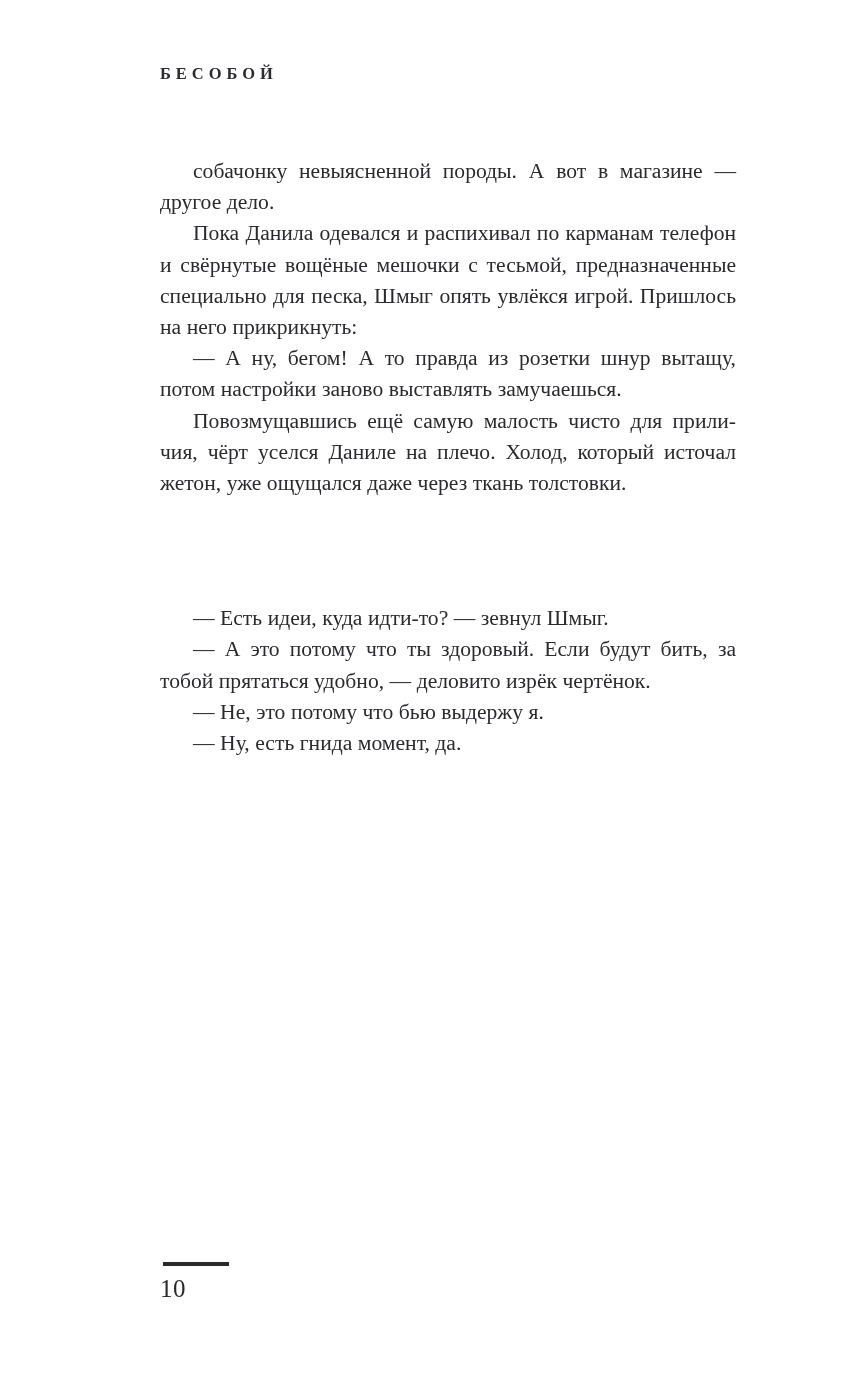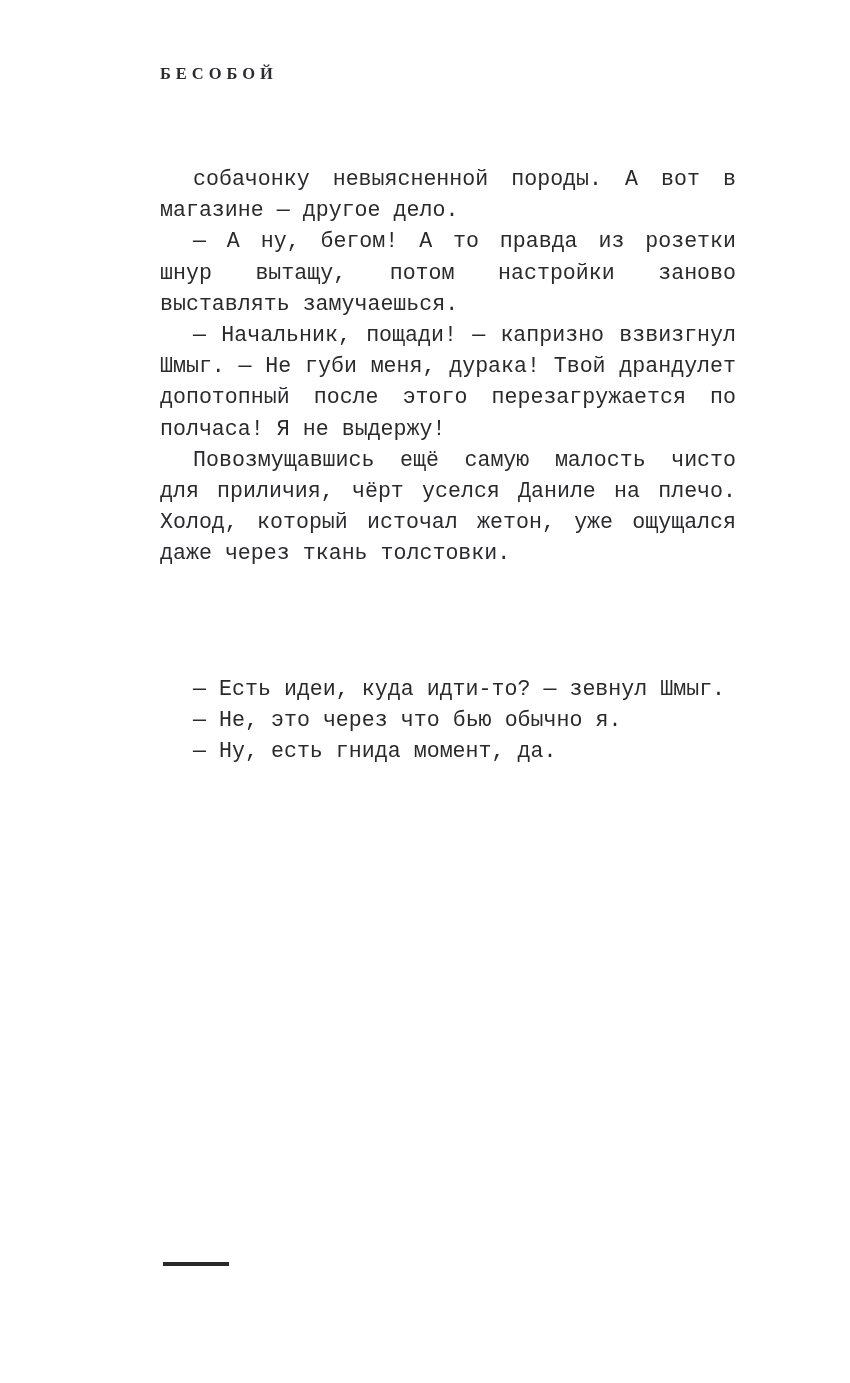--- a/index.html
+++ b/index.html
@@ -36,23 +36,22 @@
     color: #2b2b30;
     text-transform: uppercase;
     white-space: nowrap;
     line-height: 1;
   }
 
   
   .text-block {
     position: absolute;
     left: 160px;
-    top: 164px;
+    top: 156px;
     width: 576px;
-    font-family: Liberation Mono, monospace;
   }
 
   .para {
     margin: 0;
     font-size: 21.6px;
     line-height: 31.2px;
     text-align: justify;
     text-justify: inter-word;
     text-indent: 33px;
     hyphens: manual;
@@ -97,29 +96,31 @@
 </head>
 <body>
 
 <div class="page">
 
   <div class="running-head">БЕСОБОЙ</div>
 
   <div class="text-block">
 
     <p class="para flush">собачонку невыясненной породы. А вот в магазине — другое дело.</p>
+    <p class="para flush">Пока Данила одевался и распихивал по карманам телефон и свёрнутые вощёные мешочки с тесьмой, пред­назначенные специально для песка, Шмыг опять увлёкся игрой. Пришлось на него прикрикнуть:</p>
     <p class="para flush">— А ну, бегом! А то правда из розетки шнур вытащу, потом настройки заново выставлять замучаешься.</p>
-    <p class="para flush">— Начальник, пощади! — капризно взвизгнул Шмыг. — Не губи меня, дурака! Твой драндулет допотопный после этого перезагружается по полчаса! Я не выдержу!</p>
     <p class="para flush">Повозмущавшись ещё самую малость чисто для прили­чия, чёрт уселся Даниле на плечо. Холод, который исто­чал жетон, уже ощущался даже через ткань толстовки.</p>
 
     <div class="scene-break"></div>
 
     <p class="para flush">— Есть идеи, куда идти-то? — зевнул Шмыг.</p>
-    <p class="para flush">— Не, это через что бью обычно я.</p>
+    <p class="para flush">— А это потому что ты здоровый. Если будут бить, за тобой прятаться удобно, — деловито изрёк чертёнок.</p>
+    <p class="para flush">— Не, это потому что бью выдержу я.</p>
     <p class="para flush">— Ну, есть гнида момент, да.</p>
 
   </div>
 
   <div class="folio">
     <div class="folio-rule"></div>
+    <div class="folio-number">10</div>
   </div>
 
 </div>
 
 </body></html>

